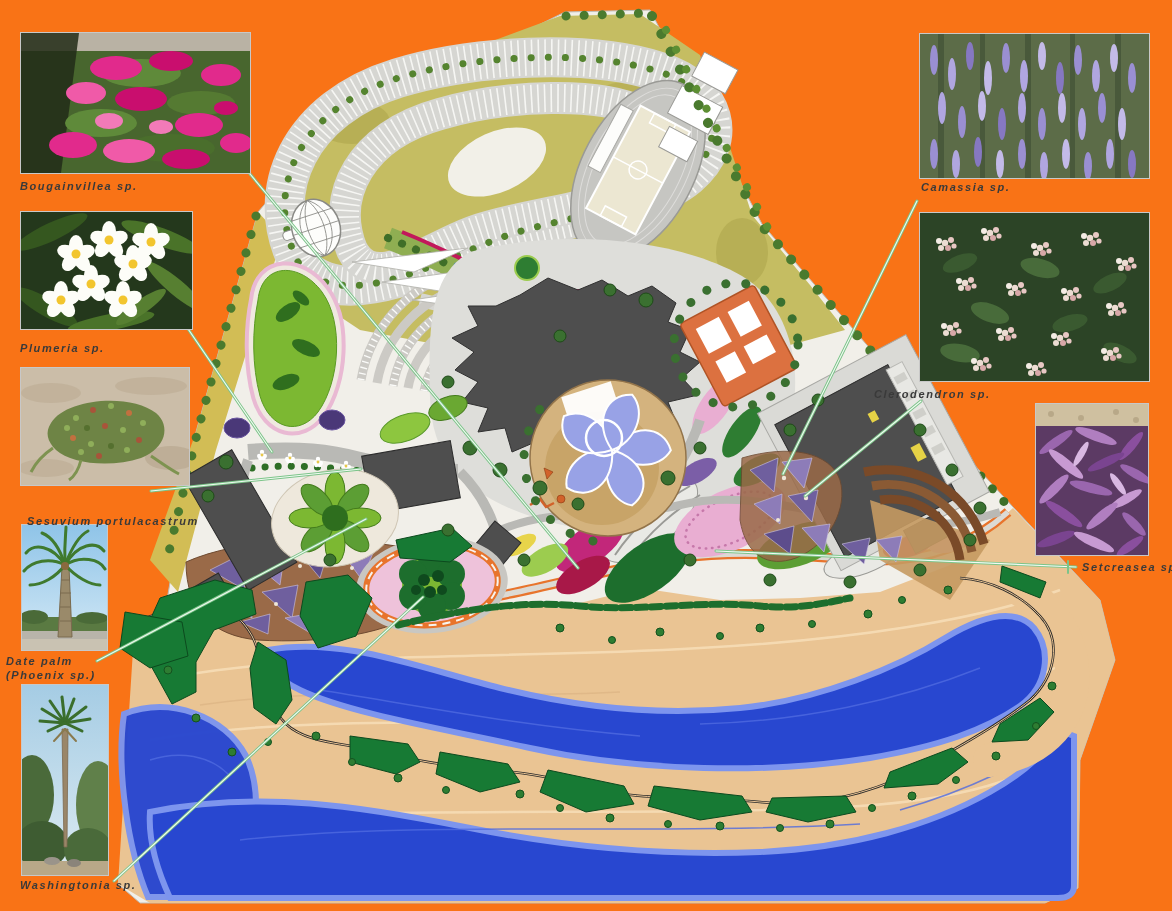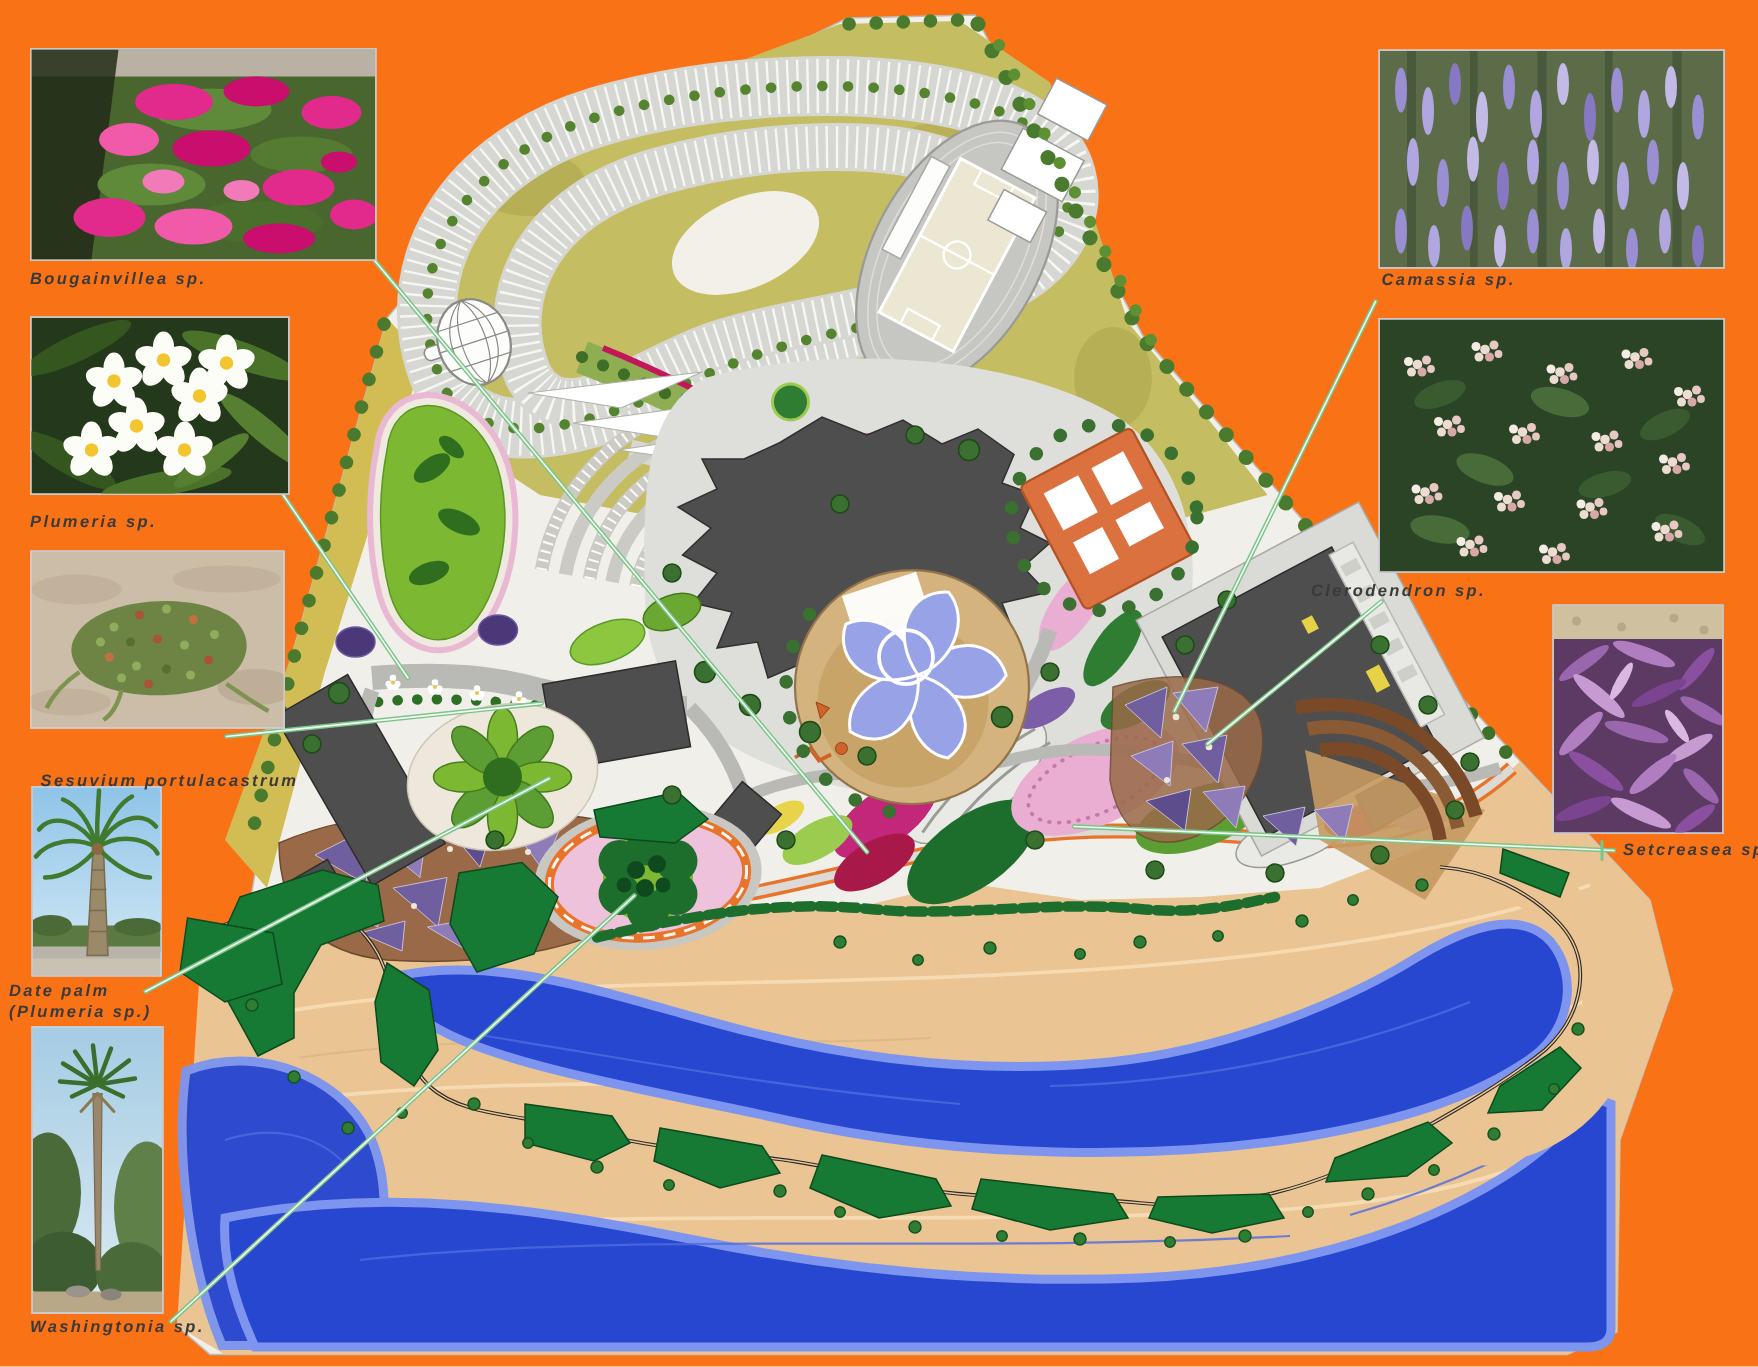--- a/index.html
+++ b/index.html
@@ -772,20 +772,20 @@
       <ellipse cx="82" cy="80" rx="13" ry="3.5" transform="rotate(55 82 80)" fill="#d9b8e2"></ellipse>
     </g>
   </svg>
 </div>
 
 <div class="plant-label" style="left:20px;top:179px;">Bougainvillea sp.</div>
 <div class="plant-label" style="left:20px;top:341px;">Plumeria sp.</div>
 <div class="plant-label" style="left:27px;top:486px;margin-top:28px;">Sesuvium portulacastrum</div>
 <div class="plant-label" style="left:6px;top:654px;">
   <span>Date palm</span><br>
-  <span>(Plumeria sp.)</span>
+  <span>(Phoenix sp.)</span>
 </div>
 <div class="plant-label" style="left:20px;top:878px;">Washingtonia sp.</div>
 <div class="plant-label" style="left:921px;top:180px;text-align:right;">Camassia sp.</div>
 <div class="plant-label" style="left:874px;top:387px;">Clerodendron sp.</div>
 <div class="plant-label" style="left:1082px;top:560px;">Setcreasea sp.</div>
 
 </div>
 
 </body></html>

